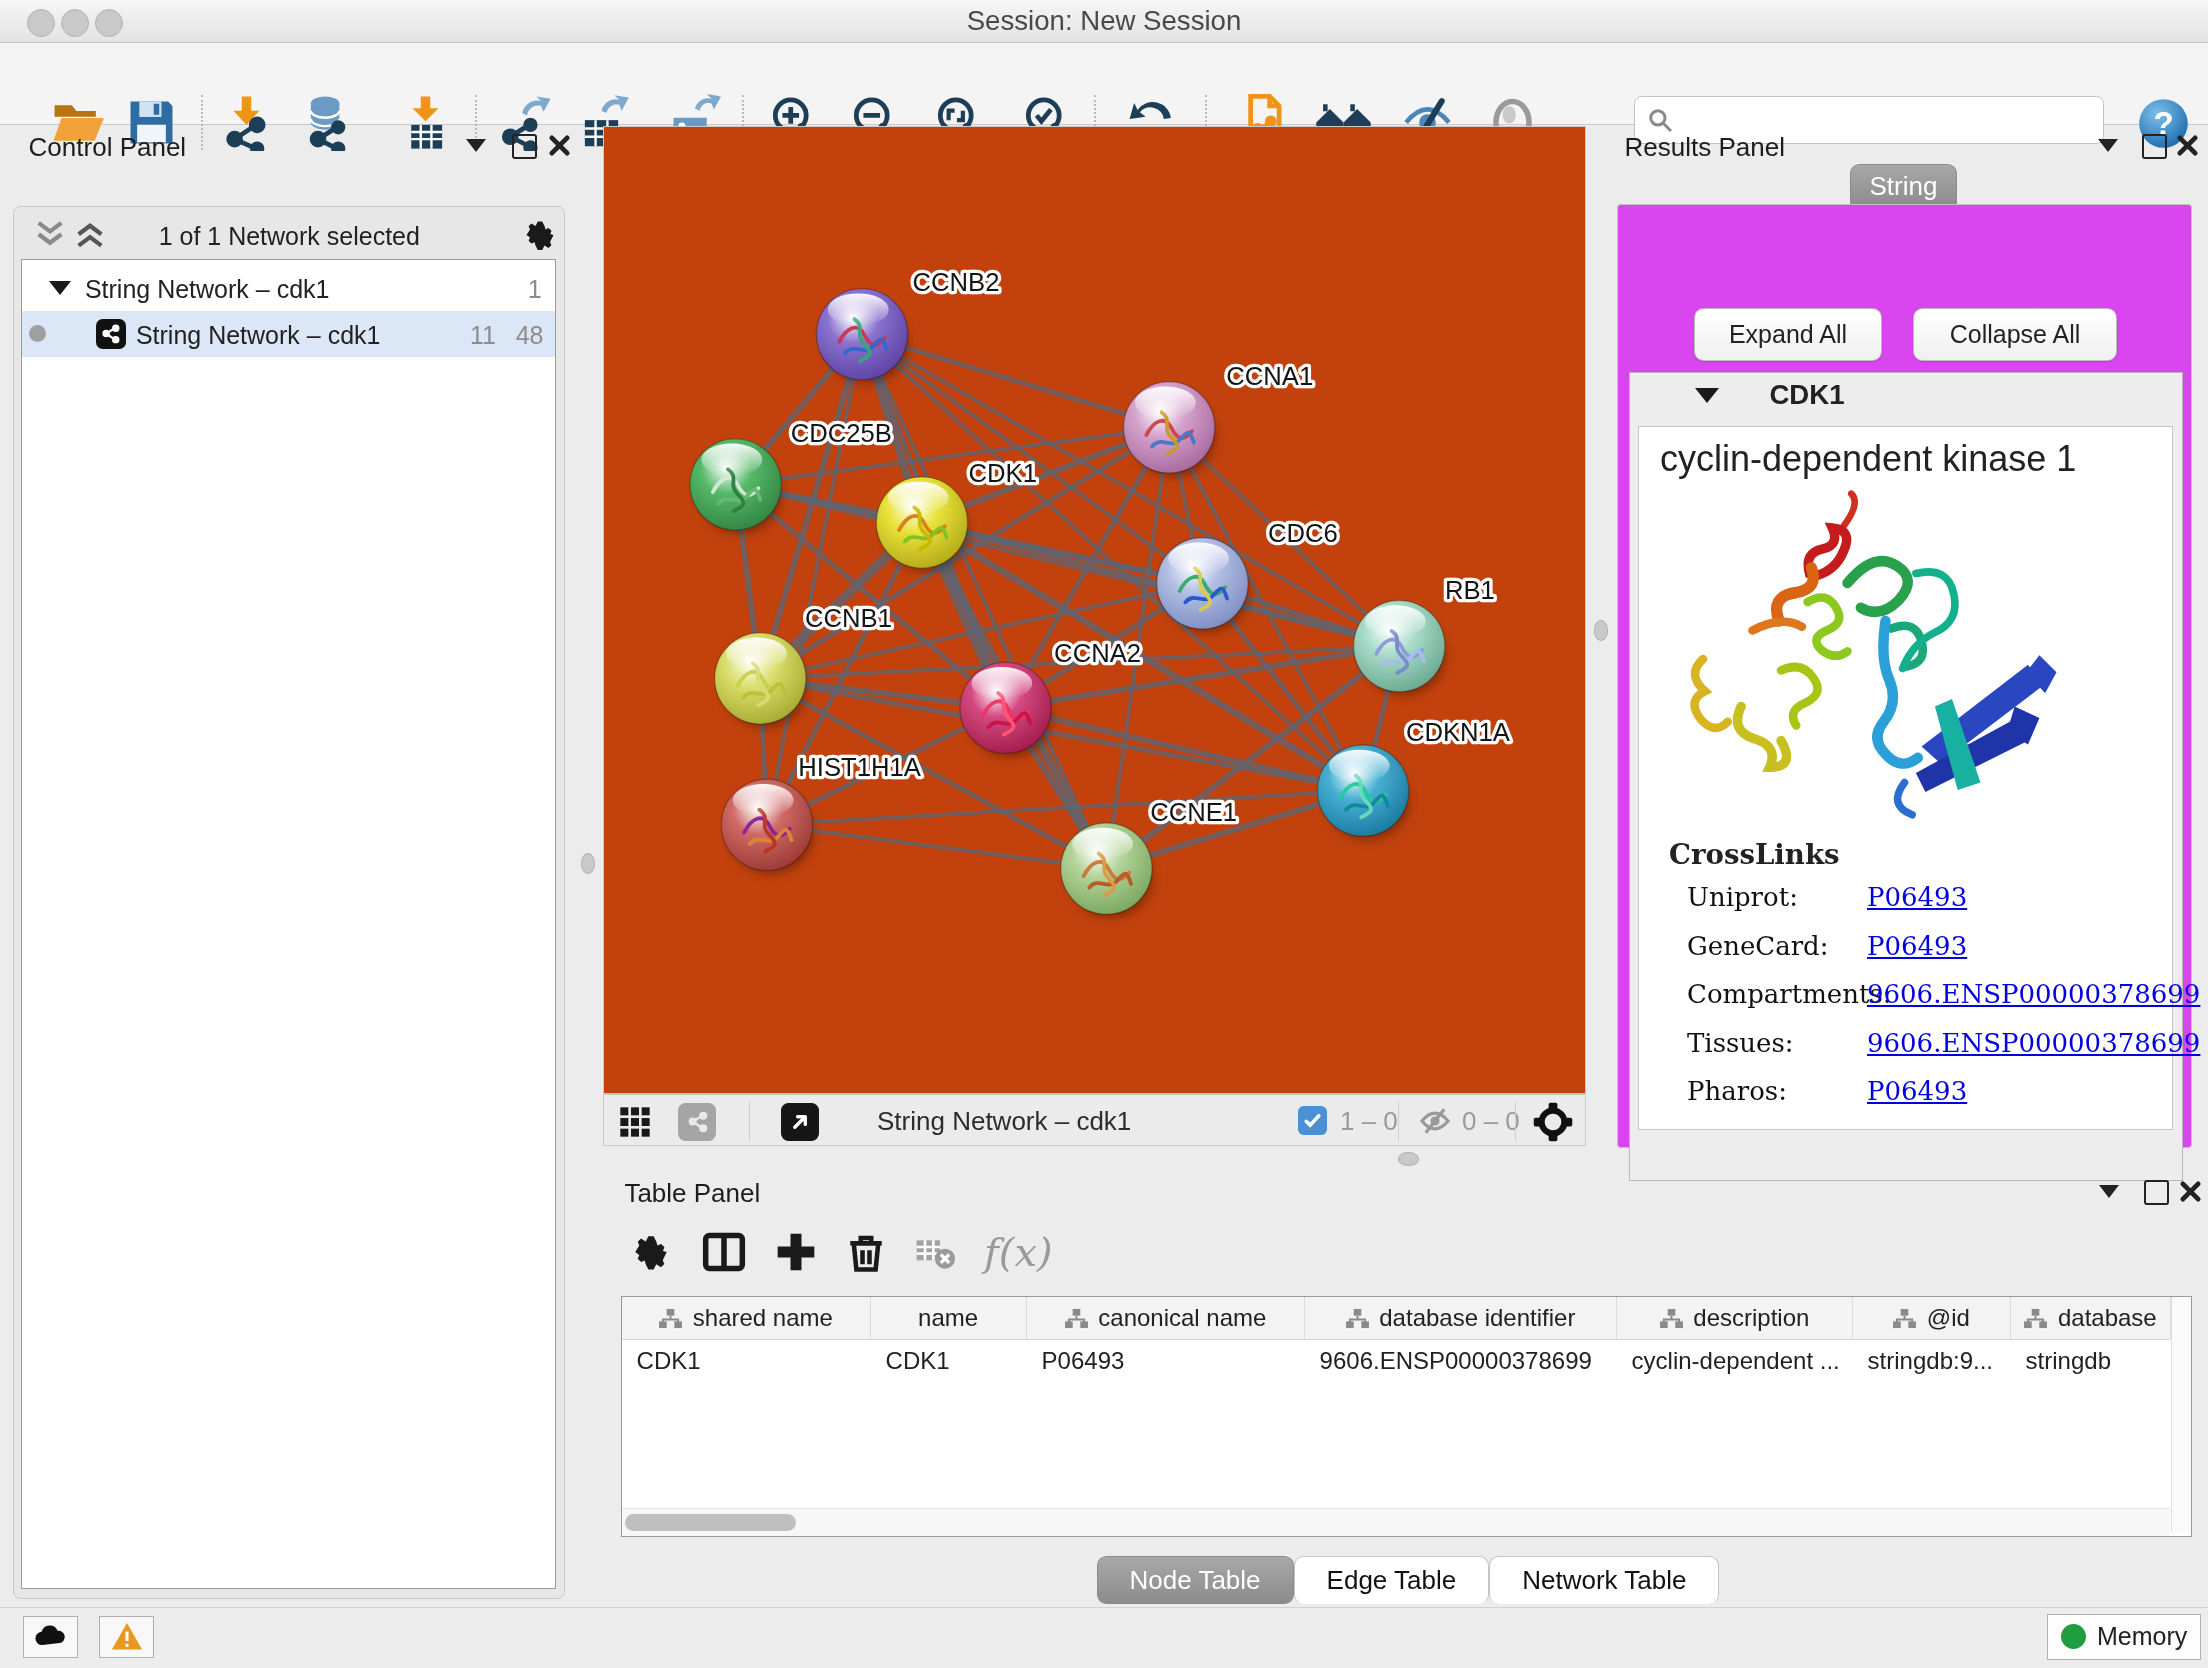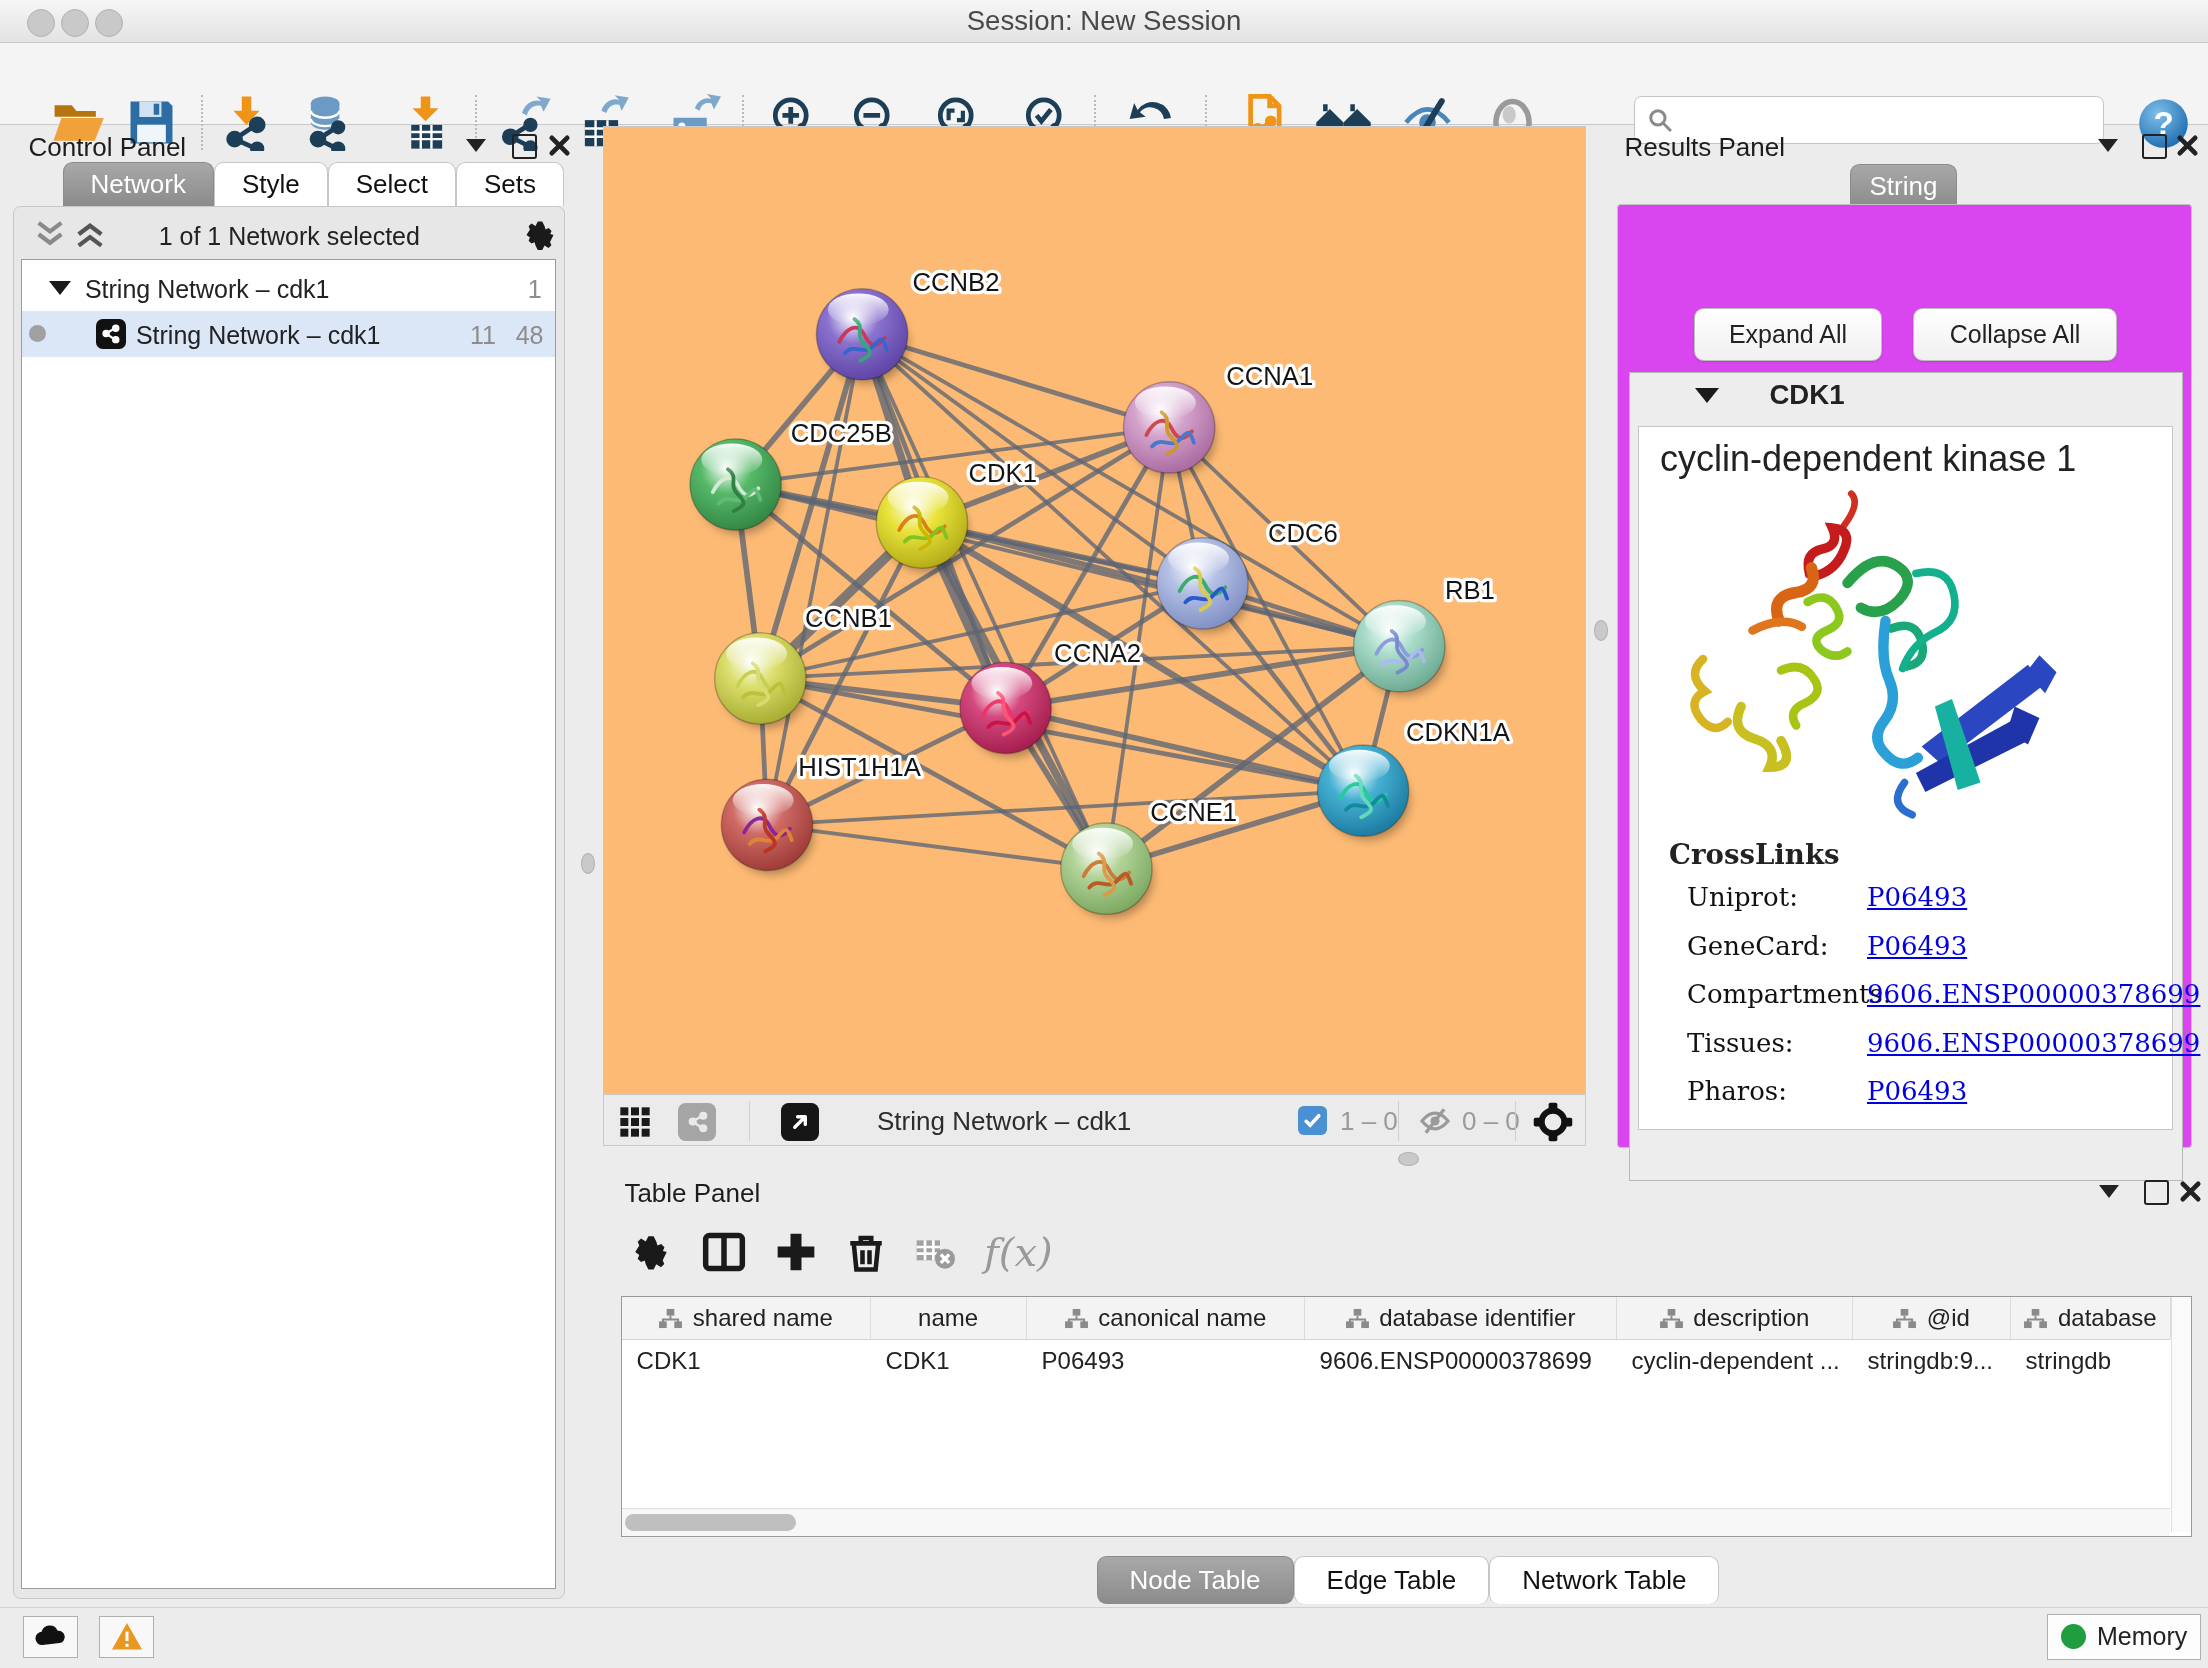--- a/index.html
+++ b/index.html
@@ -25,21 +25,21 @@
   
   #control-panel{left:7.6px;top:126px;width:563px;height:1478px;}
   #cp-gray{left:5.7px;top:80px;width:550px;height:1391px;}
   #cp-white{left:13.3px;top:133px;width:533px;height:1328px;background:#fff;border:1.9px solid #9b9b9b;}
   .treerow{position:absolute;left:0;width:100%;height:46px;}
   .treetxt{font-size:25px;}
   .cnt{color:#8d8d8d;font-size:25px;}
   #cp-row2{background:#dbe6f7;}
   .shareicon{width:30px;height:30px;background:#111;border-radius:6.7px;display:flex;align-items:center;justify-content:center;}
   
-  #canvas{left:603px;top:126px;width:983px;height:968px;background:#fdba74;border:1px solid #c9c9c9;box-sizing:border-box;}
+  #canvas{left:603px;top:126px;width:983px;height:968px;background:#c2410c;border:1px solid #c9c9c9;box-sizing:border-box;}
   #net-toolbar{left:603px;top:1094px;width:983px;height:52px;background:#ebebeb;border:1px solid #c9c9c9;box-sizing:border-box;}
   .ntsep{position:absolute;top:5.7px;height:40px;border-left:1.9px solid #cfcfcf;}
   .ntgray{color:#9a9a9a;font-size:26px;}
   .splitdot{position:absolute;background:#c9c9c9;border:1px solid #b0b0b0;border-radius:50%;}
   
   #results-panel{left:1617px;top:126px;width:584px;height:1021px;}
   #rp-gray{left:0px;top:78px;width:573px;height:942px;background:#d946ef;border:1px solid #c2c2c2;border-radius:3.8px;}
   .btn{background:linear-gradient(#ffffff,#f0f0f0);border:1px solid #bdbdbd;border-radius:9.5px;font-size:25px;display:flex;align-items:center;justify-content:center;box-shadow:0 1px 1.9px rgba(0,0,0,.15);}
   #rp-section{left:11.4px;top:167px;width:552px;height:807px;background:#ededed;border:1.9px solid #b8b8b8;}
   #rp-white{left:7.6px;top:53px;width:533px;height:702px;background:#fff;border:1px solid #c6c6c6;}
@@ -256,26 +256,20 @@
   </div>
 </div>
 
 <div id="control-panel" class="abs">
   <div class="abs pnl-title" style="left:21px;top:5.7px">Control Panel</div>
   <div class="abs wc-tri" style="left:458px;top:13.3px"></div>
   <div class="abs wc-box" style="left:504px;top:7.6px"></div>
   <svg class="abs" style="left:540px;top:7.6px" width="23" height="23" viewBox="0 0 24 24">
       <path d="M4 4l16 16M20 4L4 20" stroke="#222" stroke-width="5" stroke-linecap="round"></path>
     </svg>
-  <div id="cp-tabs" class="abs" style="left:55px;top:36px;display:flex;gap:0">
-      <div class="tab sel" style="padding: 0px 27px;">Network</div>
-      <div class="tab" style="padding: 0px 27px;">Style</div>
-      <div class="tab" style="padding: 0px 27px;">Select</div>
-      <div class="tab" style="padding: 0px 27px;">Sets</div>
-    </div>
   <div id="cp-gray" class="abs graypanel">
     <svg class="abs" style="left:19px;top:13.3px" width="34" height="28.5" viewBox="0 0 24 20">
         <path d="M4 2l8 6 8-6M4 10l8 6 8-6" fill="none" stroke="#8a8a8a" stroke-width="3"></path>
       </svg>
     <svg class="abs" style="left:59px;top:13.3px" width="34" height="28.5" viewBox="0 0 24 20">
         <path d="M4 18l8-6 8 6M4 10l8-6 8 6" fill="none" stroke="#555" stroke-width="3"></path>
       </svg>
     <div class="abs" style="left:0;top:15px;width:100%;text-align:center;font-size:25px">1 of 1 Network selected</div>
     <svg class="abs" style="left:508px;top:9.5px" width="36" height="36" viewBox="0 0 24 24">
         <path d="M12 8a4 4 0 1 0 0 8 4 4 0 0 0 0-8zm9 4l-2.2-.6.9-2.1-1.9-1.9-2.1.9L15 6l-1.5-3h-3L9 6l-2.7-1.7-1.9 1.9.9 2.1L3 12l2.3 1.7-.9 2.1 1.9 1.9 2.1-.9L9 19l1.5 3h3L15 19l2.7 1.7 1.9-1.9-.9-2.1z" fill="#1a1a1a"></path>

